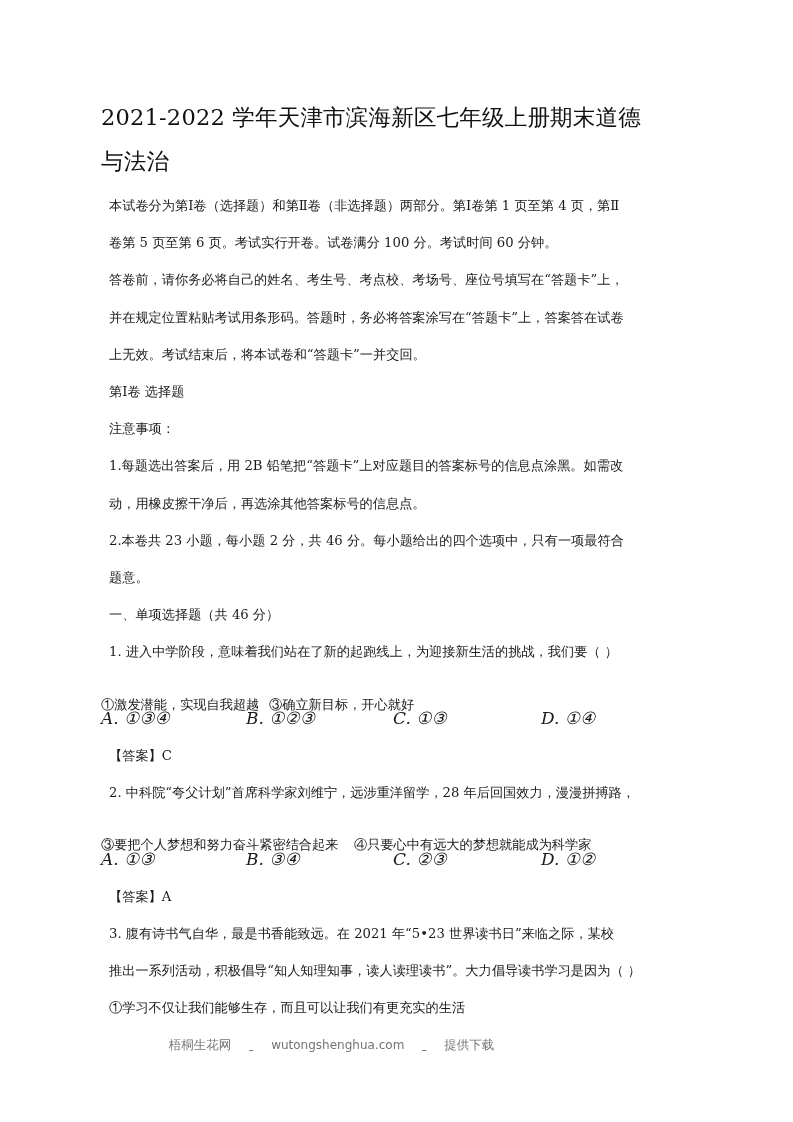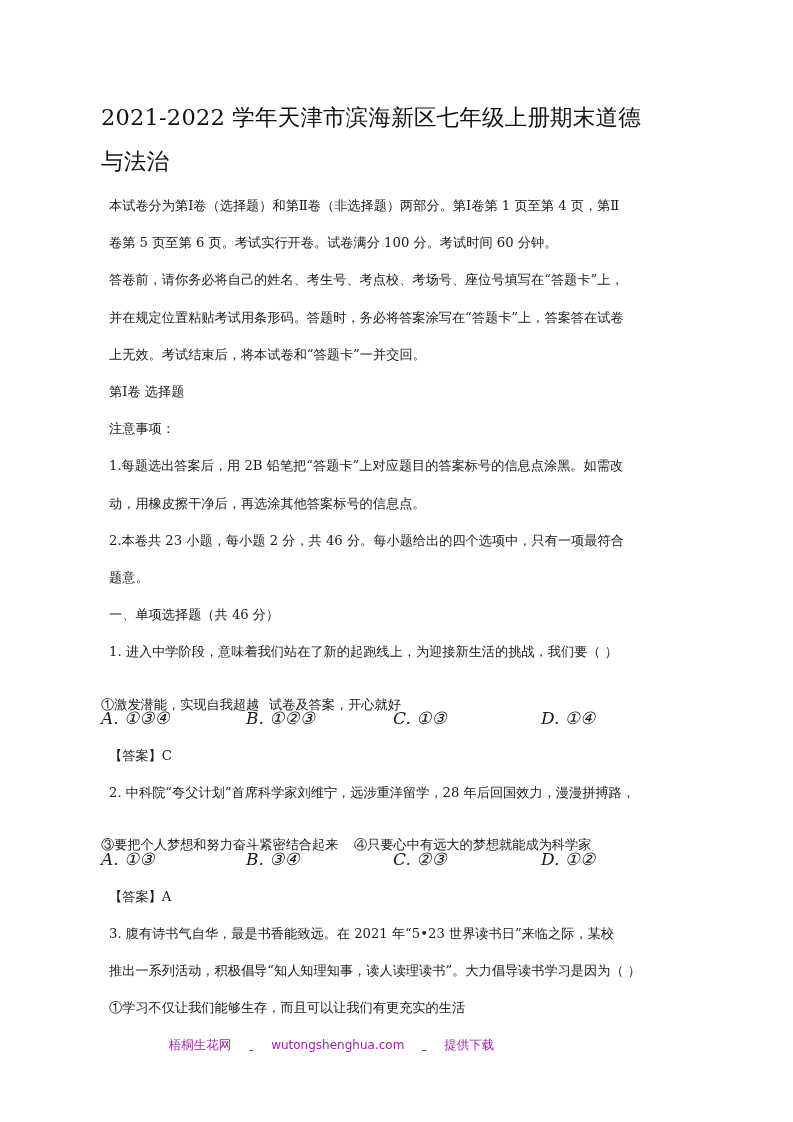--- a/index.html
+++ b/index.html
@@ -15,21 +15,21 @@
     letter-spacing: 0.2px; color: #111;
   }
   .line { font-size: 13.2px; line-height: 29.2px; white-space: nowrap; margin: 8px; }
   .center { text-align: left; }
   .opts { position: relative; height: 29.2px; font-size: 17px; line-height: 29.2px; font-style: italic; }
   .opts span { position: absolute; top: 0; white-space: nowrap; }
   .twocol { position: relative; height: 29.2px; font-size: 13.2px; line-height: 29.2px; }
   .twocol span { position: absolute; top: 0; white-space: nowrap; margin-top: 15px; }
   .footer {
     position: absolute; top: 1037px; left: 0; width: 663px; text-align: center;
-    font-size: 12.5px; color: #a21caf; text-decoration: underline;
+    font-size: 12.5px; color: #737373; text-decoration: underline;
   }
   .footer span { display: inline-block; margin: 0 18px; }
   .footer .url { font-family: "DejaVu Sans", "Liberation Sans", sans-serif; font-size: 12px; }
 </style>
 </head>
 <body>
 
 <div class="page">
   <div class="content">
     <h1 class="title">
@@ -51,21 +51,21 @@
       <p class="line">动，用橡皮擦干净后，再选涂其他答案标号的信息点。</p>
       <p class="line">2.本卷共  23 小题，每小题  2  分，共  46  分。每小题给出的四个选项中，只有一项最符合</p>
       <p class="line">题意。</p>
     </div>
     <p class="line">一、单项选择题（共 46 分）</p>
 
     <div>
       <p class="line">1.  进入中学阶段，意味着我们站在了新的起跑线上，为迎接新生活的挑战，我们要（      ）</p>
       <div class="twocol">
         <span style="left:0">①激发潜能，实现自我超越</span>
-        <span style="left:168px">试卷及答案，开心就好</span>
+        <span style="left:168px">③确立新目标，开心就好</span>
       </div>
       <div class="opts">
         <span style="left:0">A.  ①③④</span>
         <span style="left:145px">B.  ①②③</span>
         <span style="left:292px">C.  ①③</span>
         <span style="left:440px">D.  ①④</span>
       </div>
       <p class="line">【答案】C</p>
     </div>
 

